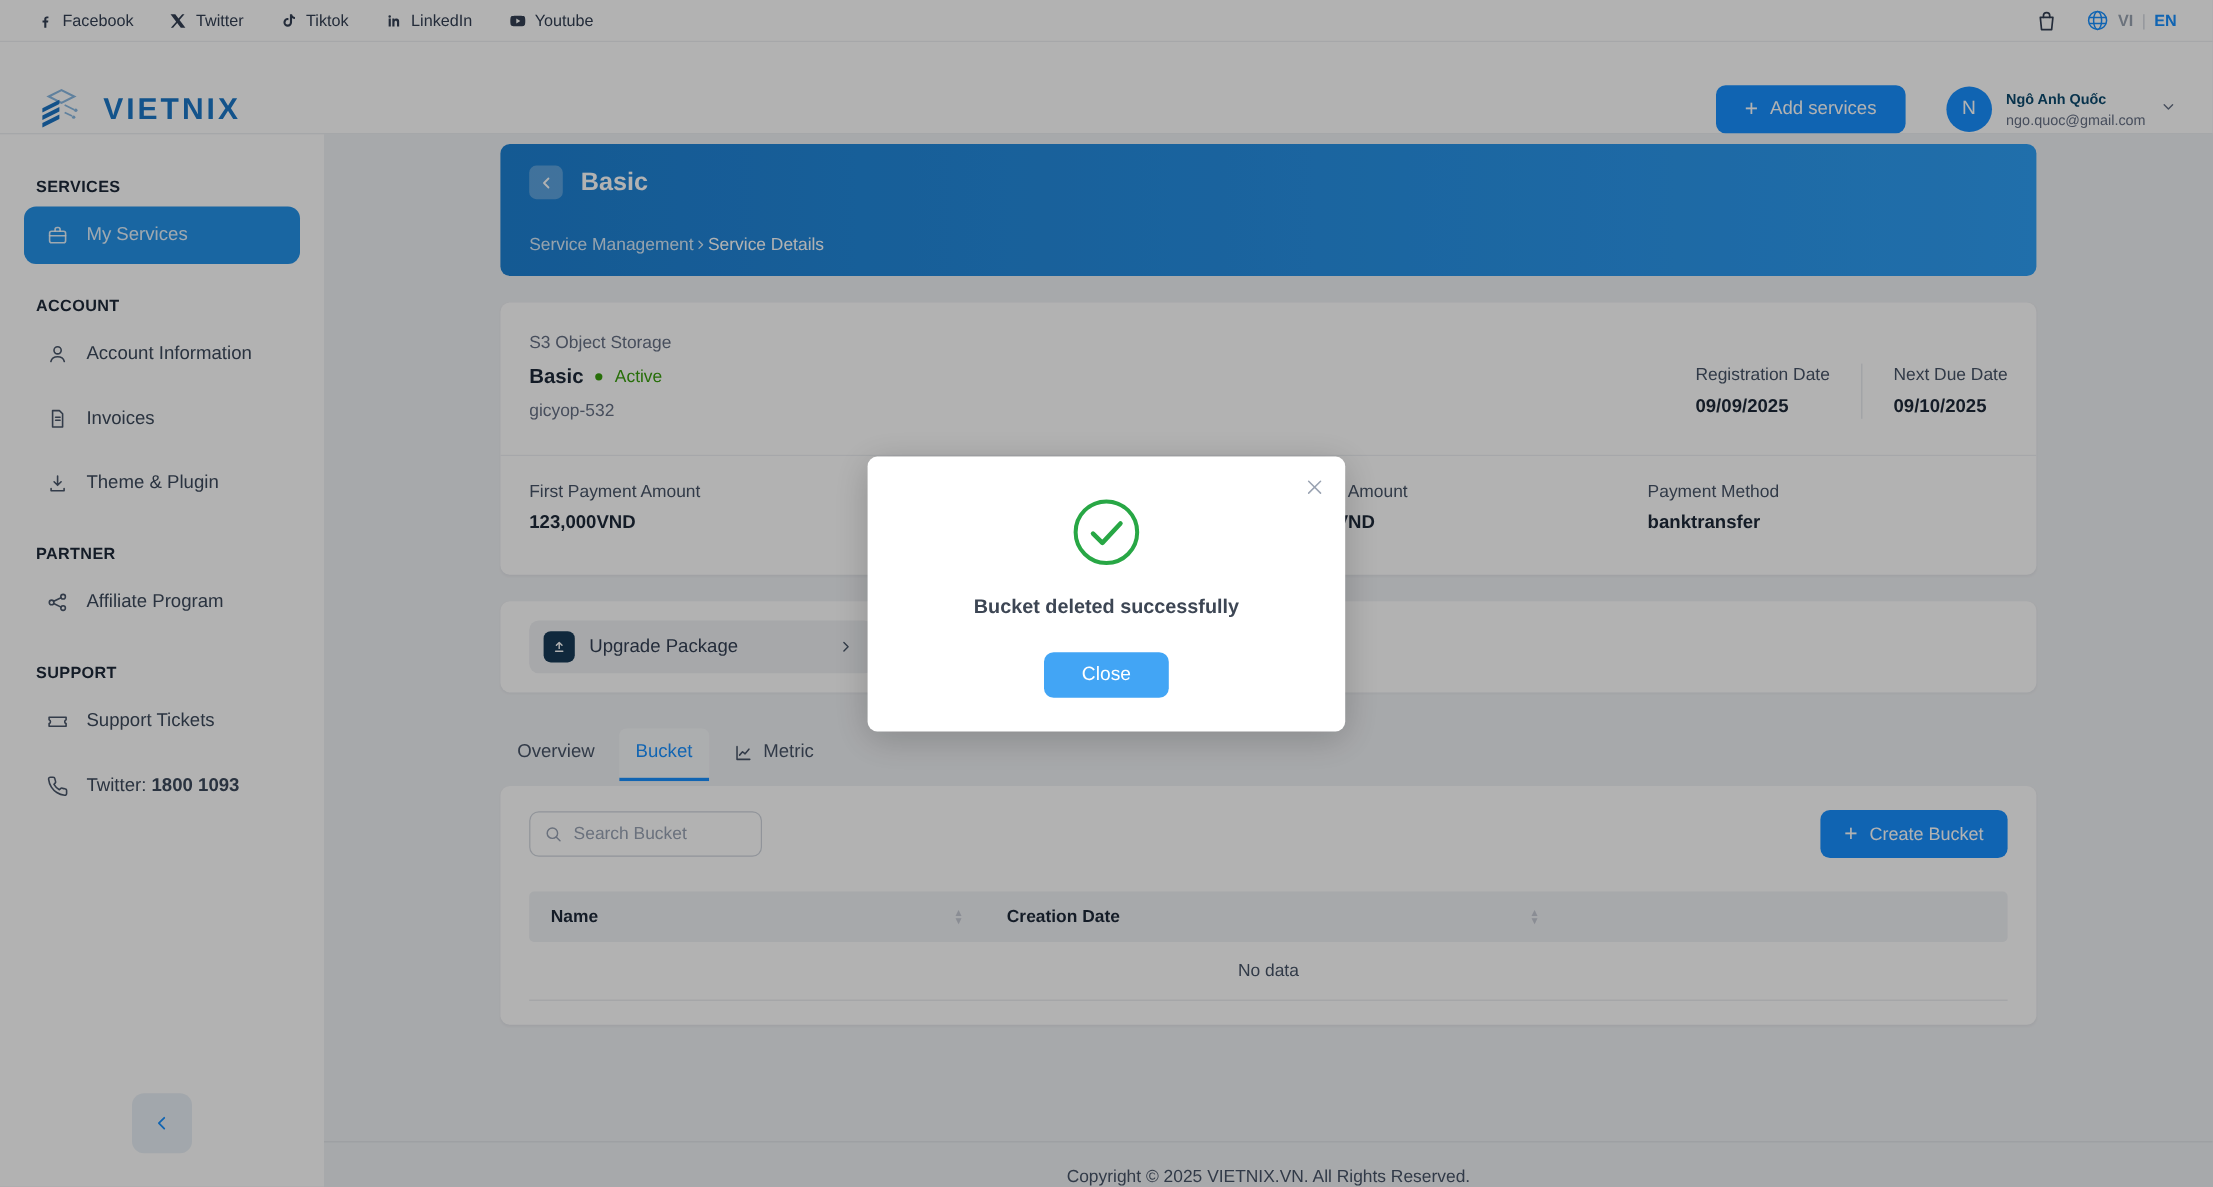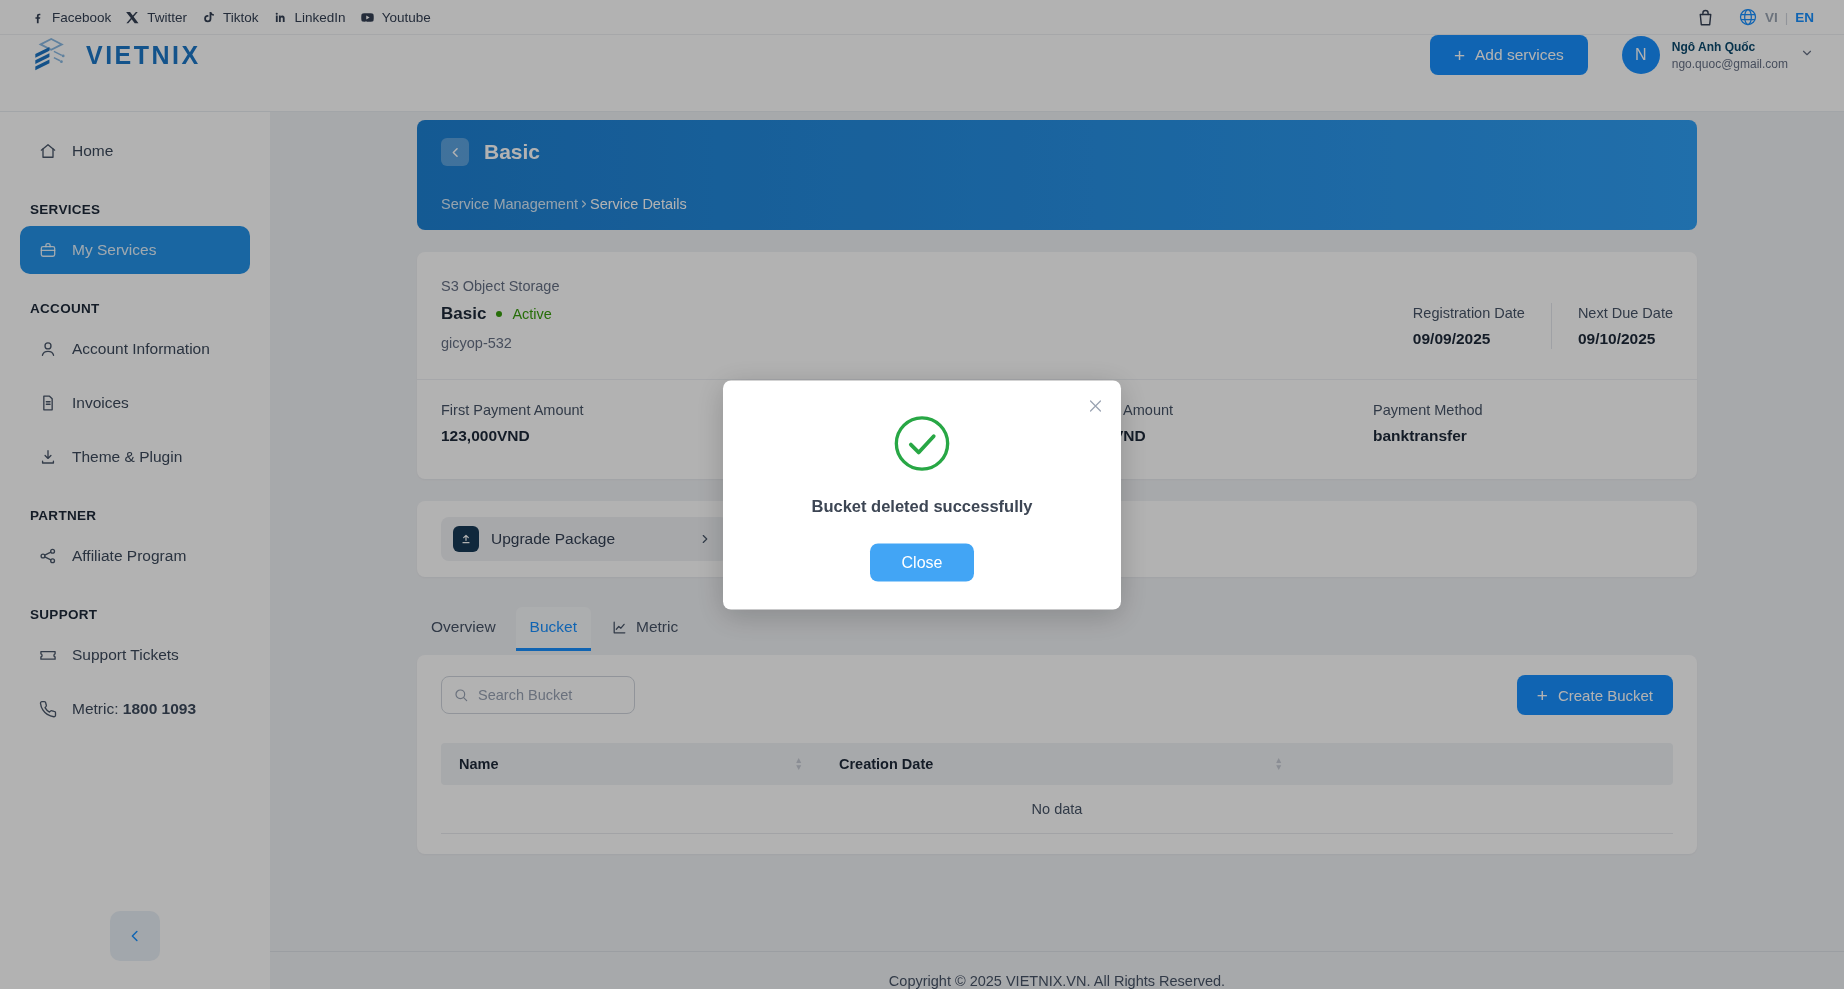--- a/index.html
+++ b/index.html
@@ -1,33 +1,33 @@
 <!DOCTYPE html>
 <html style="--primary: #1890ff; --sidebar-active: #2492e8; --success: #389e0d; --navy: #173a56; --modal-accent: #42a5f5; --modal-check: #28a745;"><head>
 <meta charset="utf-8">
 <style>
   * { margin:0; padding:0; box-sizing:border-box; }
   html,body { width:1844px; height:989px; overflow:hidden; }
   body { font-family:"Liberation Sans", sans-serif; background:#f0f2f5; color:#3d4a5c; }
 
   
   .topbar { height:35px; background:#fff; border-bottom:1px solid #eef0f3; display:flex; align-items:center; padding:0 30px; }
-  .social-group { display:flex; align-items:center; gap:14px; }
+  .social-group { display:flex; align-items:center; gap:30px; }
   .social { display:flex; align-items:center; gap:7px; font-size:13.5px; color:#344054; cursor:pointer; text-decoration:none; }
   .social svg { width:15px; height:15px; fill:#344054; }
   .topbar-right { margin-left:auto; display:flex; align-items:center; gap:22px; }
   .iconbtn svg { width:21px; height:21px; stroke:#344054; fill:none; stroke-width:1.6; stroke-linecap:round; stroke-linejoin:round; display:block; }
   .lang { display:flex; align-items:center; gap:7px; font-size:13.5px; font-weight:bold; }
   .lang .globe svg { width:20px; height:20px; stroke:var(--primary,#1890ff); fill:none; stroke-width:1.5; display:block; }
   .lang-vi { color:#9aa4b2; }
   .lang-sep { color:#d0d5dd; font-weight:normal; }
   .lang-en { color:var(--primary,#1890ff); }
 
   
-  .header { height:77px; background:#fff; border-bottom:1px solid #e9edf1; display:flex; align-items:flex-start; padding:0 30px; }
+  .header { height:77px; background:#fff; border-bottom:1px solid #e9edf1; display:flex; align-items:flex-end; padding:0 30px; }
   .brand { display:flex; align-items:center; gap:10px; }
   .brand-text { font-size:25px; font-weight:bold; letter-spacing:2.5px; color:#1c78c8; }
   .header-right { margin-left:auto; display:flex; align-items:center; gap:34px; }
   .btn-primary { display:inline-flex; align-items:center; justify-content:center; gap:10px; background:var(--primary,#1890ff); color:#fff; border:none; border-radius:8px; cursor:pointer; font-family:inherit; }
   .add-services { height:40px; padding:0 24px; font-size:15.5px; }
   .plus { font-size:19px; line-height:1; font-weight:normal; }
   .userbox { display:flex; align-items:center; gap:12px; cursor:pointer; }
   .avatar { width:38px; height:38px; border-radius:50%; background:var(--primary,#1890ff); color:#fff; display:flex; align-items:center; justify-content:center; font-size:16px; }
   .user-name { font-size:12px; font-weight:bold; color:#0c4a6e; }
   .user-email { font-size:12px; color:#667085; margin-top:3px; }
@@ -212,27 +212,20 @@
             <path d="M6 9l6 6 6-6"></path>
           </svg>
       </span>
     </div>
   </div>
 </div>
 
 <div class="shell">
 
   <aside class="sidebar">
-    <div class="side-item">
-      <svg viewBox="0 0 24 24">
-          <path d="M4 11L12 4.5 20 11"></path>
-          <path d="M6 9.5V19.5h12V9.5"></path>
-        </svg>
-      <span>Home</span>
-    </div>
 
     <div class="side-header">SERVICES</div>
     <div class="side-item active">
       <svg viewBox="0 0 24 24">
           <rect x="4" y="8" width="16" height="11.5" rx="2"></rect>
           <path d="M9.5 8V6.3a2 2 0 0 1 2-2h1a2 2 0 0 1 2 2V8M4 12.5h16"></path>
         </svg>
       <span>My Services</span>
     </div>
 
@@ -274,21 +267,21 @@
     <div class="side-item">
       <svg viewBox="0 0 24 24">
           <path d="M3.5 8h17v2.6a2 2 0 0 0 0 3.8V17h-17v-2.6a2 2 0 0 0 0-3.8z"></path>
         </svg>
       <span>Support Tickets</span>
     </div>
     <div class="side-item">
       <svg viewBox="0 0 24 24">
           <path d="M21 16.9v2.6a1.8 1.8 0 0 1-2 1.8 18 18 0 0 1-7.8-2.8 17.7 17.7 0 0 1-5.4-5.4A18 18 0 0 1 3 5.2 1.8 1.8 0 0 1 4.8 3.2h2.7a1.8 1.8 0 0 1 1.8 1.55c.11.86.32 1.7.63 2.52a1.8 1.8 0 0 1-.4 1.9l-1.15 1.15a14.4 14.4 0 0 0 5.4 5.4l1.15-1.15a1.8 1.8 0 0 1 1.9-.4c.82.3 1.66.52 2.52.63A1.8 1.8 0 0 1 21 16.9z"></path>
         </svg>
-      <span><span>Metric:</span>&nbsp;<b>1800 1093</b></span>
+      <span><span>Twitter:</span>&nbsp;<b>1800 1093</b></span>
     </div>
 
     <button class="collapse-btn">
       <svg viewBox="0 0 24 24">
           <path d="M14.5 6l-6 6 6 6"></path>
         </svg>
     </button>
   </aside>
 
   <div class="main">

